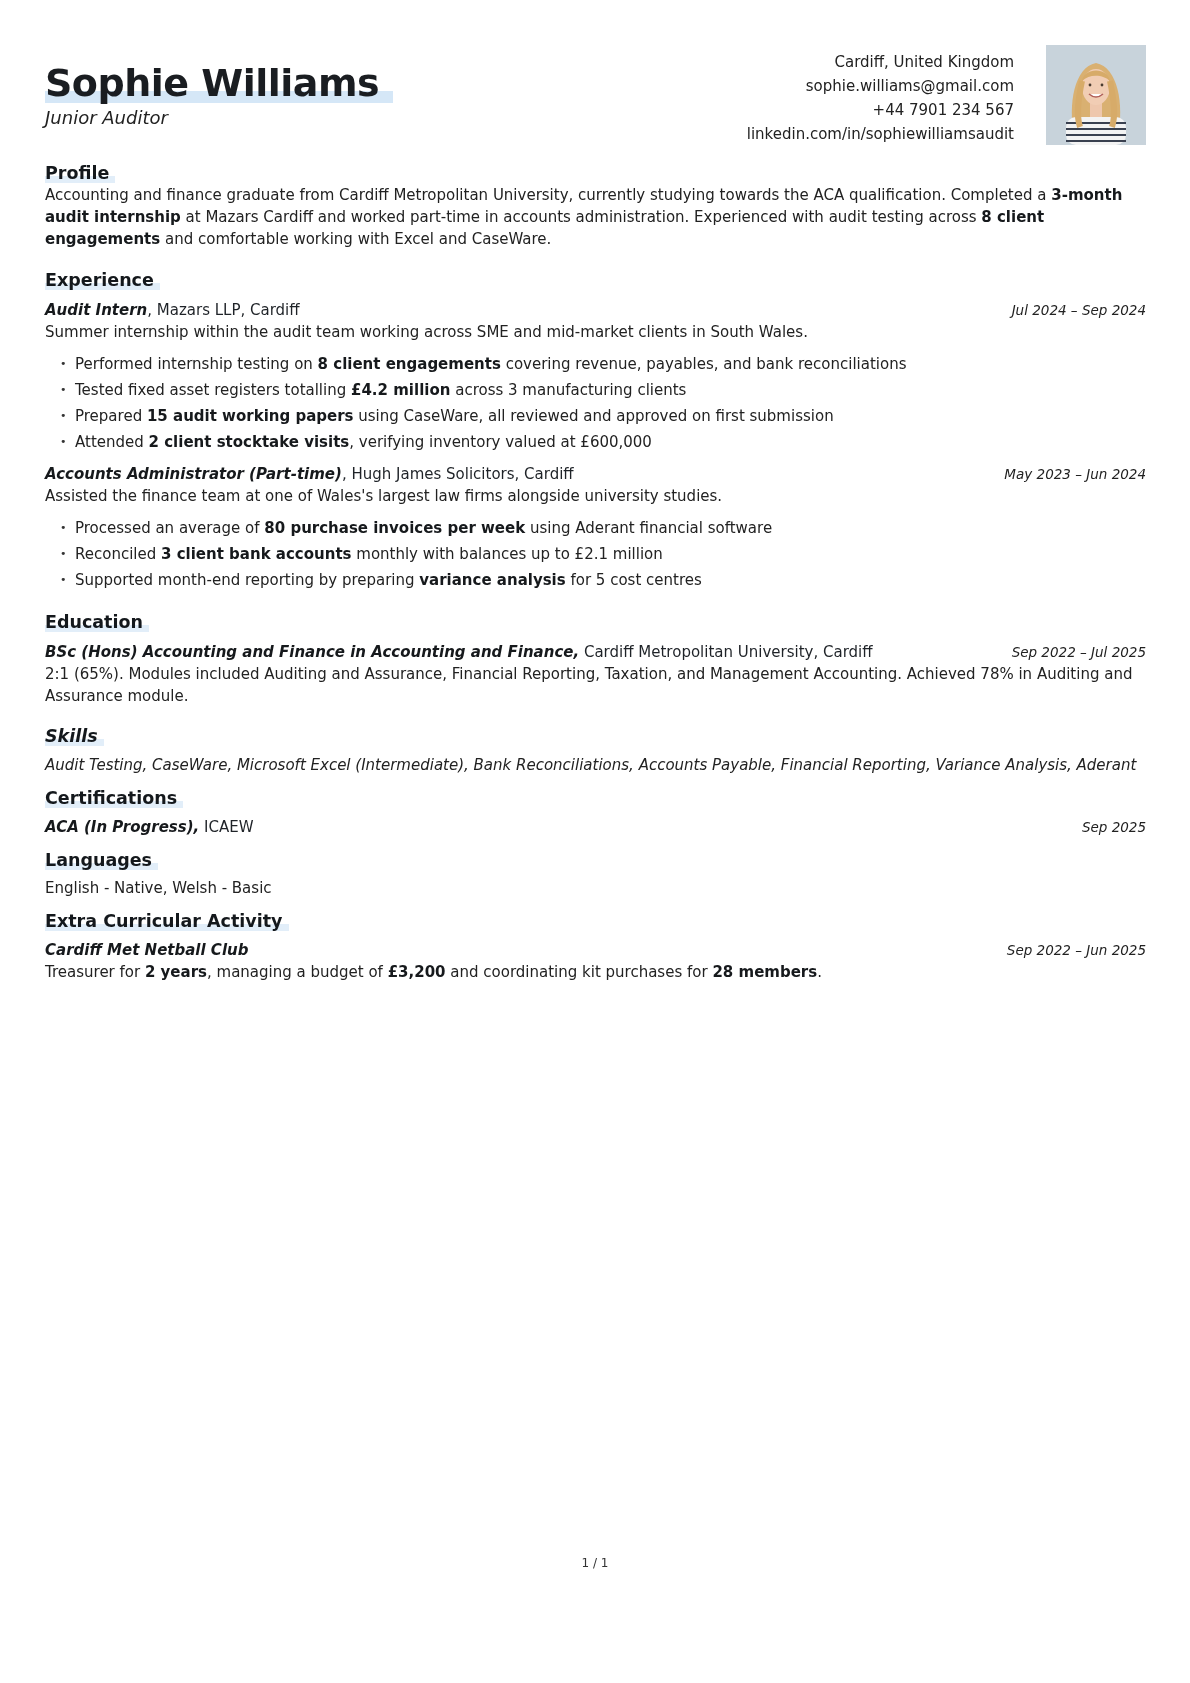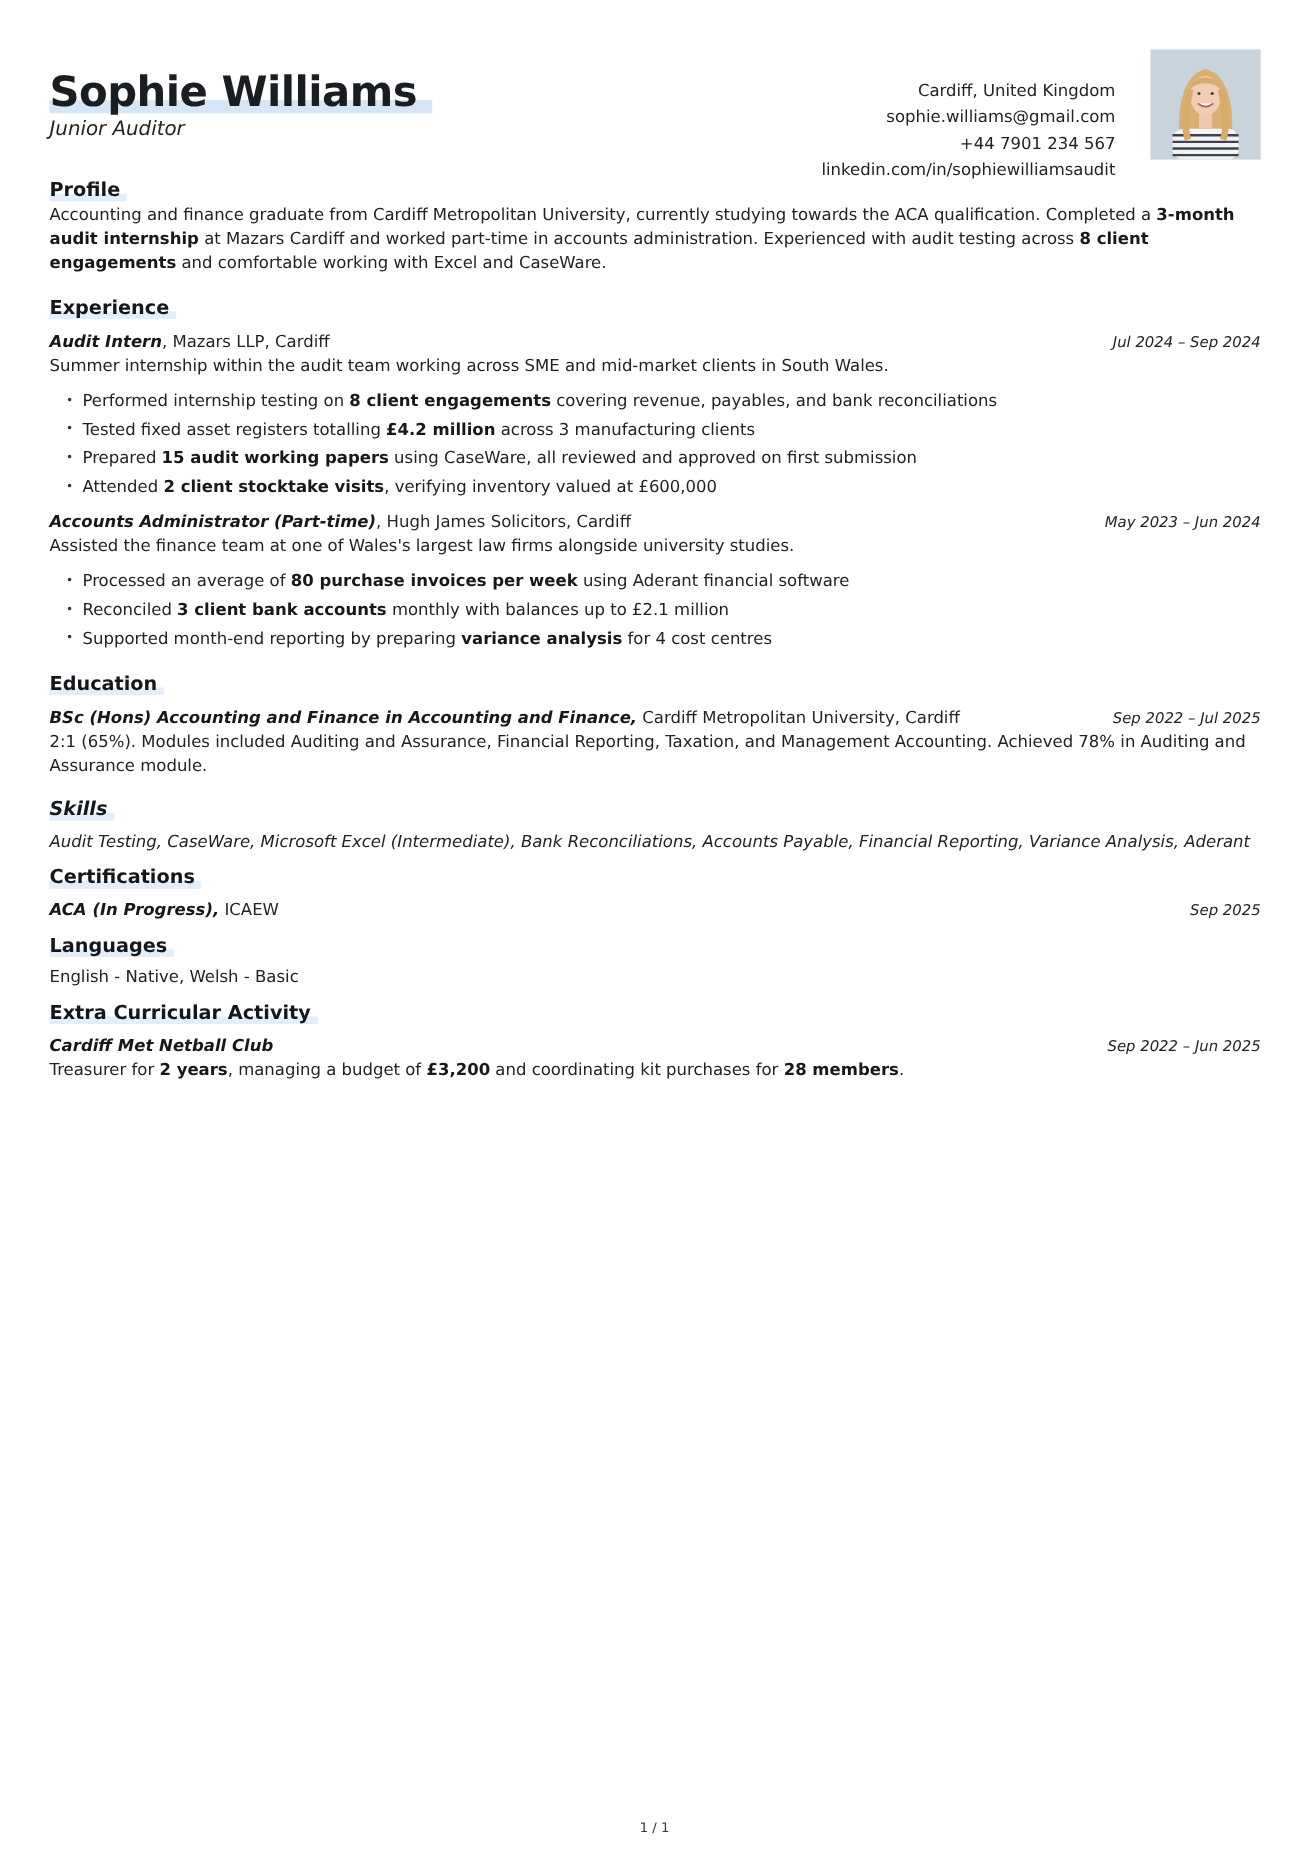--- a/index.html
+++ b/index.html
@@ -29,21 +29,21 @@
   }
   .name::after {
     content: ""; position: absolute; left: 0; right: -14px; bottom: 2px; height: 12px;
     background: #d5e7f7; z-index: -1;
   }
   .title {
     font-style: italic; font-size: 18px; color: #222; margin-top: 2px;
   }
   .contact {
     position: absolute; right: 132px; top: 5px; text-align: right;
-    font-size: 15px; line-height: 24px; color: #222; margin-top: 20px;
+    font-size: 15px; line-height: 24px; color: #222;
   }
   .photo {
     position: absolute; right: 0; top: 0; width: 100px; height: 100px;
     background: #c9d4dc; overflow: hidden;
   }
 
   
   .section { margin-top: 0; }
   .sec-h {
     font-weight: bold; font-size: 17.5px; color: #14181c; display: inline-block;
@@ -56,21 +56,21 @@
   p, .line { font-size: 15px; line-height: 22px; color: #222; }
   b { font-weight: bold; color: #16191c; }
   .entry-head { display: flex; justify-content: space-between; align-items: baseline; }
   .entry-title { font-size: 15px; line-height: 22px; }
   .entry-title i { font-weight: bold; font-style: italic; color: #16191c; margin-top: 16px; }
   .date { font-style: italic; font-size: 13.5px; color: #222; white-space: nowrap; }
   ul { list-style: none; margin-top: 8px; }
   ul li { position: relative; padding-left: 30px; font-size: 15px; line-height: 26px; color: #222; }
   ul li::before { content: "•"; position: absolute; left: 15px; top: 0; font-size: 11px; color: #333; }
 
-  .footer-page { position: absolute; top: 1654px; left: 0; width: 1190px; text-align: center; font-size: 12px; color: #333; }
+  .footer-page { position: absolute; top: 1556px; left: 0; width: 1190px; text-align: center; font-size: 12px; color: #333; }
 </style>
 </head>
 <body>
 
 <div class="page">
 
   <div class="header">
     <div class="name-wrap">
       <div class="name">Sophie Williams</div>
       <div class="title">Junior Auditor</div>
@@ -128,21 +128,21 @@
 
     <div style="margin-top:8px;">
       <div class="entry-head">
         <div class="entry-title"><i>Accounts Administrator (Part-time)</i><span>, Hugh James Solicitors, Cardiff</span></div>
         <div class="date">May 2023 – Jun 2024</div>
       </div>
       <p>Assisted the finance team at one of Wales's largest law firms alongside university studies.</p>
       <ul>
         <li><span>Processed an average of </span><b>80 purchase invoices per week</b><span> using Aderant financial software</span></li>
         <li><span>Reconciled </span><b>3 client bank accounts</b><span> monthly with balances up to £2.1 million</span></li>
-        <li><span>Supported month-end reporting by preparing </span><b>variance analysis</b><span> for 4 cost centres</span></li>
+        <li><span>Supported month-end reporting by preparing </span><b>variance analysis</b><span> for 5 cost centres</span></li>
       </ul>
     </div>
   </div>
 
   <div class="section" style="margin-top:18px;">
     <div class="sec-h">Education</div>
     <div style="margin-top:8px;">
       <div class="entry-head">
         <div class="entry-title"><i>BSc (Hons) Accounting and Finance in Accounting and Finance,</i><span> Cardiff Metropolitan University, Cardiff</span></div>
         <div class="date">Sep 2022 – Jul 2025</div>

